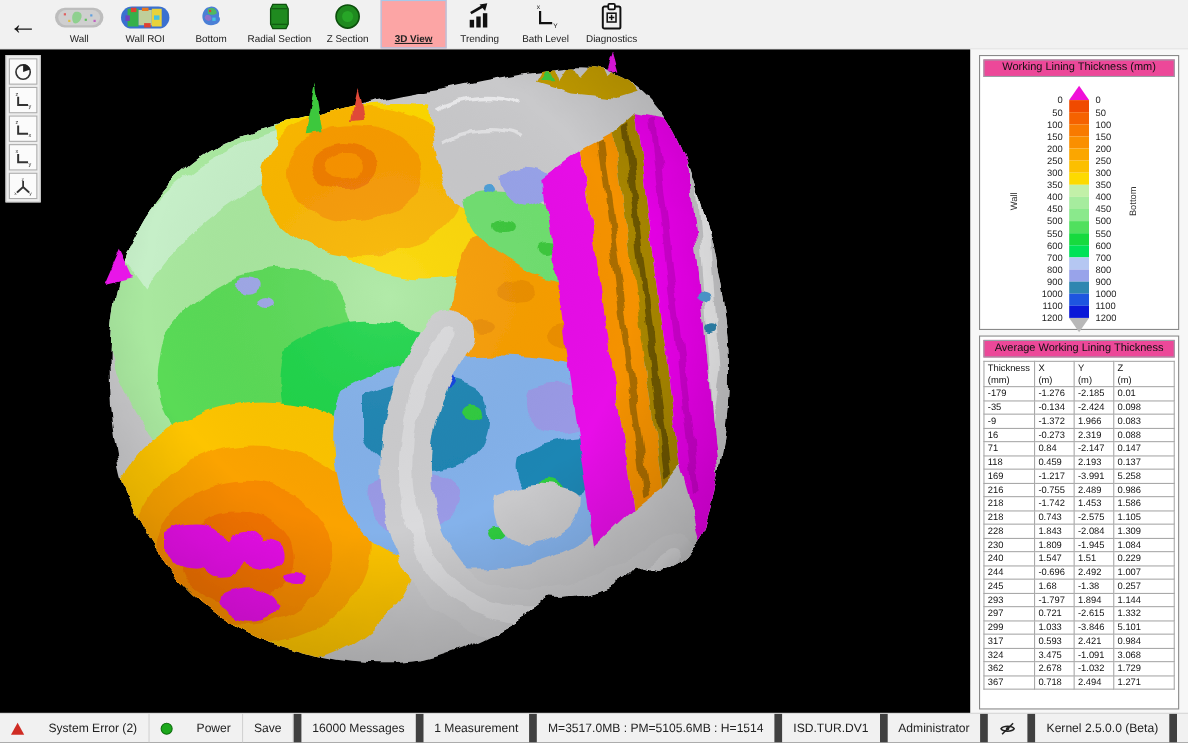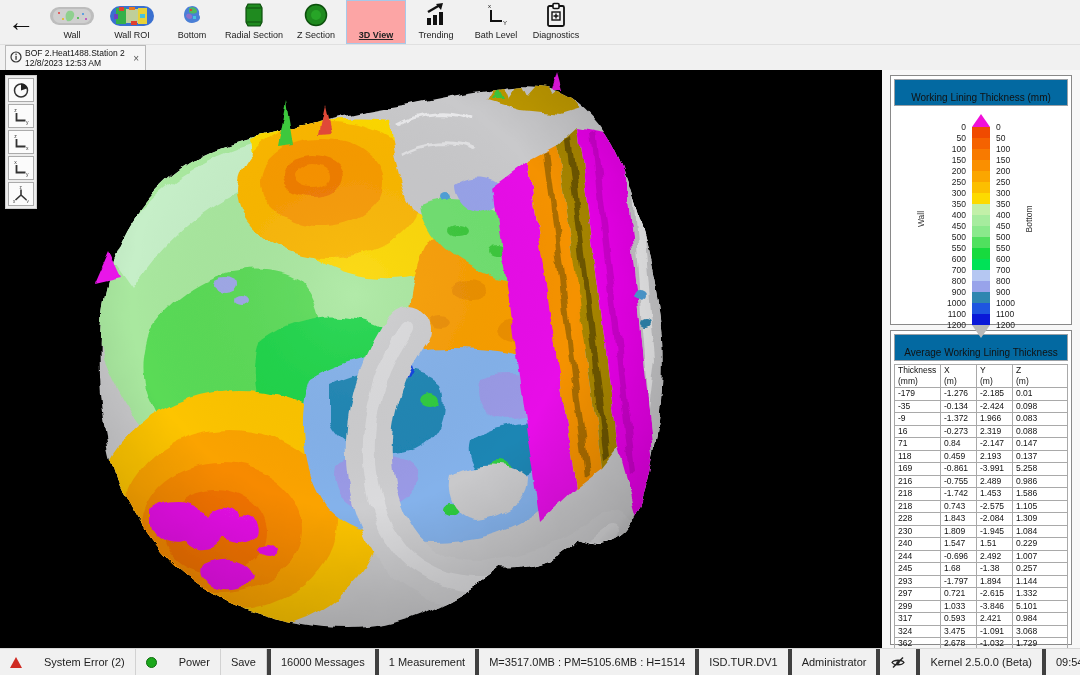--- a/index.html
+++ b/index.html
@@ -33,21 +33,21 @@
 
   
   .main { flex:1; display:flex; min-height:0; }
   .canvas3d { width:882px; position:relative; background:#000; overflow:hidden; cursor:grab; }
   .canvas3d svg.scene { display:block; width:882px; height:578px; }
   .view-tools { position:absolute; left:5px; top:5px; display:flex; flex-direction:column; gap:2px; background:#ececec; padding:2px; border:1px solid #cfcfcf; }
   .vt-btn { width:26px; height:24px; background:#fbfbfb; border:1px solid #ababab; display:flex; align-items:center; justify-content:center; cursor:pointer; }
 
   .sidebar { flex:1; background:#f7f7f7; padding:5px 8px 3px 8px; display:flex; flex-direction:column; gap:5px; min-height:0; }
   .panel { background:#fff; border:1px solid #898989; }
-  .panel-header { border:1px solid #9aa0a6; margin:3px; background:#0369a1; font-size:10px; text-align:center; padding:12px 0 2px; color:#111; }
+  .panel-header { border:1px solid #9aa0a6; margin:3px; background:#ec4899; font-size:10px; text-align:center; padding:1px 0 2px; color:#111; }
 
   
   .legend-panel { height:250px; }
   .legend-body { position:relative; display:flex; justify-content:center; gap:6px; padding-top:5px; }
   .cb-col { position:relative; width:30px; height:226px; }
   .cb-tick { position:absolute; font-size:8.5px; color:#222; line-height:10px; width:100%; }
   .cb-col.left .cb-tick { text-align:right; }
   .cb-col.right .cb-tick { text-align:left; }
   .cbar { width:18px; display:flex; flex-direction:column; align-items:center; }
   .cb-arrow-up { width:0; height:0; border-left:9px solid transparent; border-right:9px solid transparent; border-bottom:13px solid #f010d8; }
@@ -60,21 +60,21 @@
   
   .table-panel { flex:1; display:flex; flex-direction:column; min-height:0; }
   .avg-table { width:calc(100% - 6px); margin:0 3px 3px 3px; border-collapse:collapse; table-layout:fixed;padding-left:13px; }
   .avg-table th, .avg-table td { border:1px solid #a9a9a9; font-size:8.5px; font-weight:400; text-align:left; padding:0px 3px; color:#111; line-height:11.5px; white-space:nowrap; overflow:hidden; }
   .avg-table th div { line-height:11px; }
 
   
   .statusbar { height:27px; background:#f1f1f1; border-top:1px solid #d7d7d7; display:flex; align-items:stretch; font-size:11px; color:#222; }
   .sb-item { display:flex; align-items:center; gap:22px; padding:0 10px; border-right:1px solid #d2d2d2; white-space:nowrap; }
   .sb-right { margin-left:auto; display:flex; align-items:stretch; }
-  .sb-right .sb-item { border-right:none; border-left:4px solid #404040;text-align:center; }
+  .sb-right .sb-item { border-right:none; border-left:7px solid #404040;text-align:center; }
   .warn-tri { width:0; height:0; border-left:6px solid transparent; border-right:6px solid transparent; border-bottom:11px solid #cf2b23; }
   .power-dot { width:11px; height:11px; border-radius:50%; background:#1ca81c; border:1px solid #0d6e0d; }
 </style>
 </head>
 <body>
 
 <div class="app">
 
   <div class="toolbar">
     <button class="back-btn">←</button>
@@ -176,36 +176,20 @@
             <rect x="7" y="10" width="8" height="8" fill="none" stroke="#111" stroke-width="1.4"></rect>
             <path d="M11,11.5 V16.5 M8.5,14 H13.5" stroke="#111" stroke-width="1.4"></path>
           </svg>
         </div>
         <div class="tb-label">Diagnostics</div>
       </div>
     </div>
 
   </div>
 
-  <div class="tabrow">
-    <div class="doc-tab">
-      <span class="info-ic">
-        <svg width="12" height="12" viewBox="0 0 12 12">
-          <circle cx="6" cy="6" r="5" fill="none" stroke="#333" stroke-width="1.2"></circle>
-          <rect x="5.4" y="4.8" width="1.3" height="4" fill="#333"></rect>
-          <rect x="5.4" y="2.6" width="1.3" height="1.3" fill="#333"></rect>
-        </svg>
-      </span>
-      <div class="tab-lines">
-        <div class="tab-title">BOF 2.Heat1488.Station 2</div>
-        <div class="tab-sub">12/8/2023 12:53 AM</div>
-      </div>
-      <span class="tab-close">×</span>
-    </div>
-  </div>
 
   <div class="main">
 
     <div class="canvas3d">
       <svg class="scene" viewBox="0 0 882 578" preserveAspectRatio="none">
         <defs>
           <filter id="rough" x="-10%" y="-10%" width="120%" height="120%">
             <feTurbulence type="fractalNoise" baseFrequency="0.035" numOctaves="3" seed="7" result="n"></feTurbulence>
             <feDisplacementMap in="SourceGraphic" in2="n" scale="10" xChannelSelector="R" yChannelSelector="G"></feDisplacementMap>
           </filter>
@@ -492,21 +476,21 @@
                 <td>0.147</td>
               </tr>
               <tr>
                 <td>118</td>
                 <td>0.459</td>
                 <td>2.193</td>
                 <td>0.137</td>
               </tr>
               <tr>
                 <td>169</td>
-                <td>-0.861</td>
+                <td>-1.217</td>
                 <td>-3.991</td>
                 <td>5.258</td>
               </tr>
               <tr>
                 <td>216</td>
                 <td>-0.755</td>
                 <td>2.489</td>
                 <td>0.986</td>
               </tr>
               <tr>

